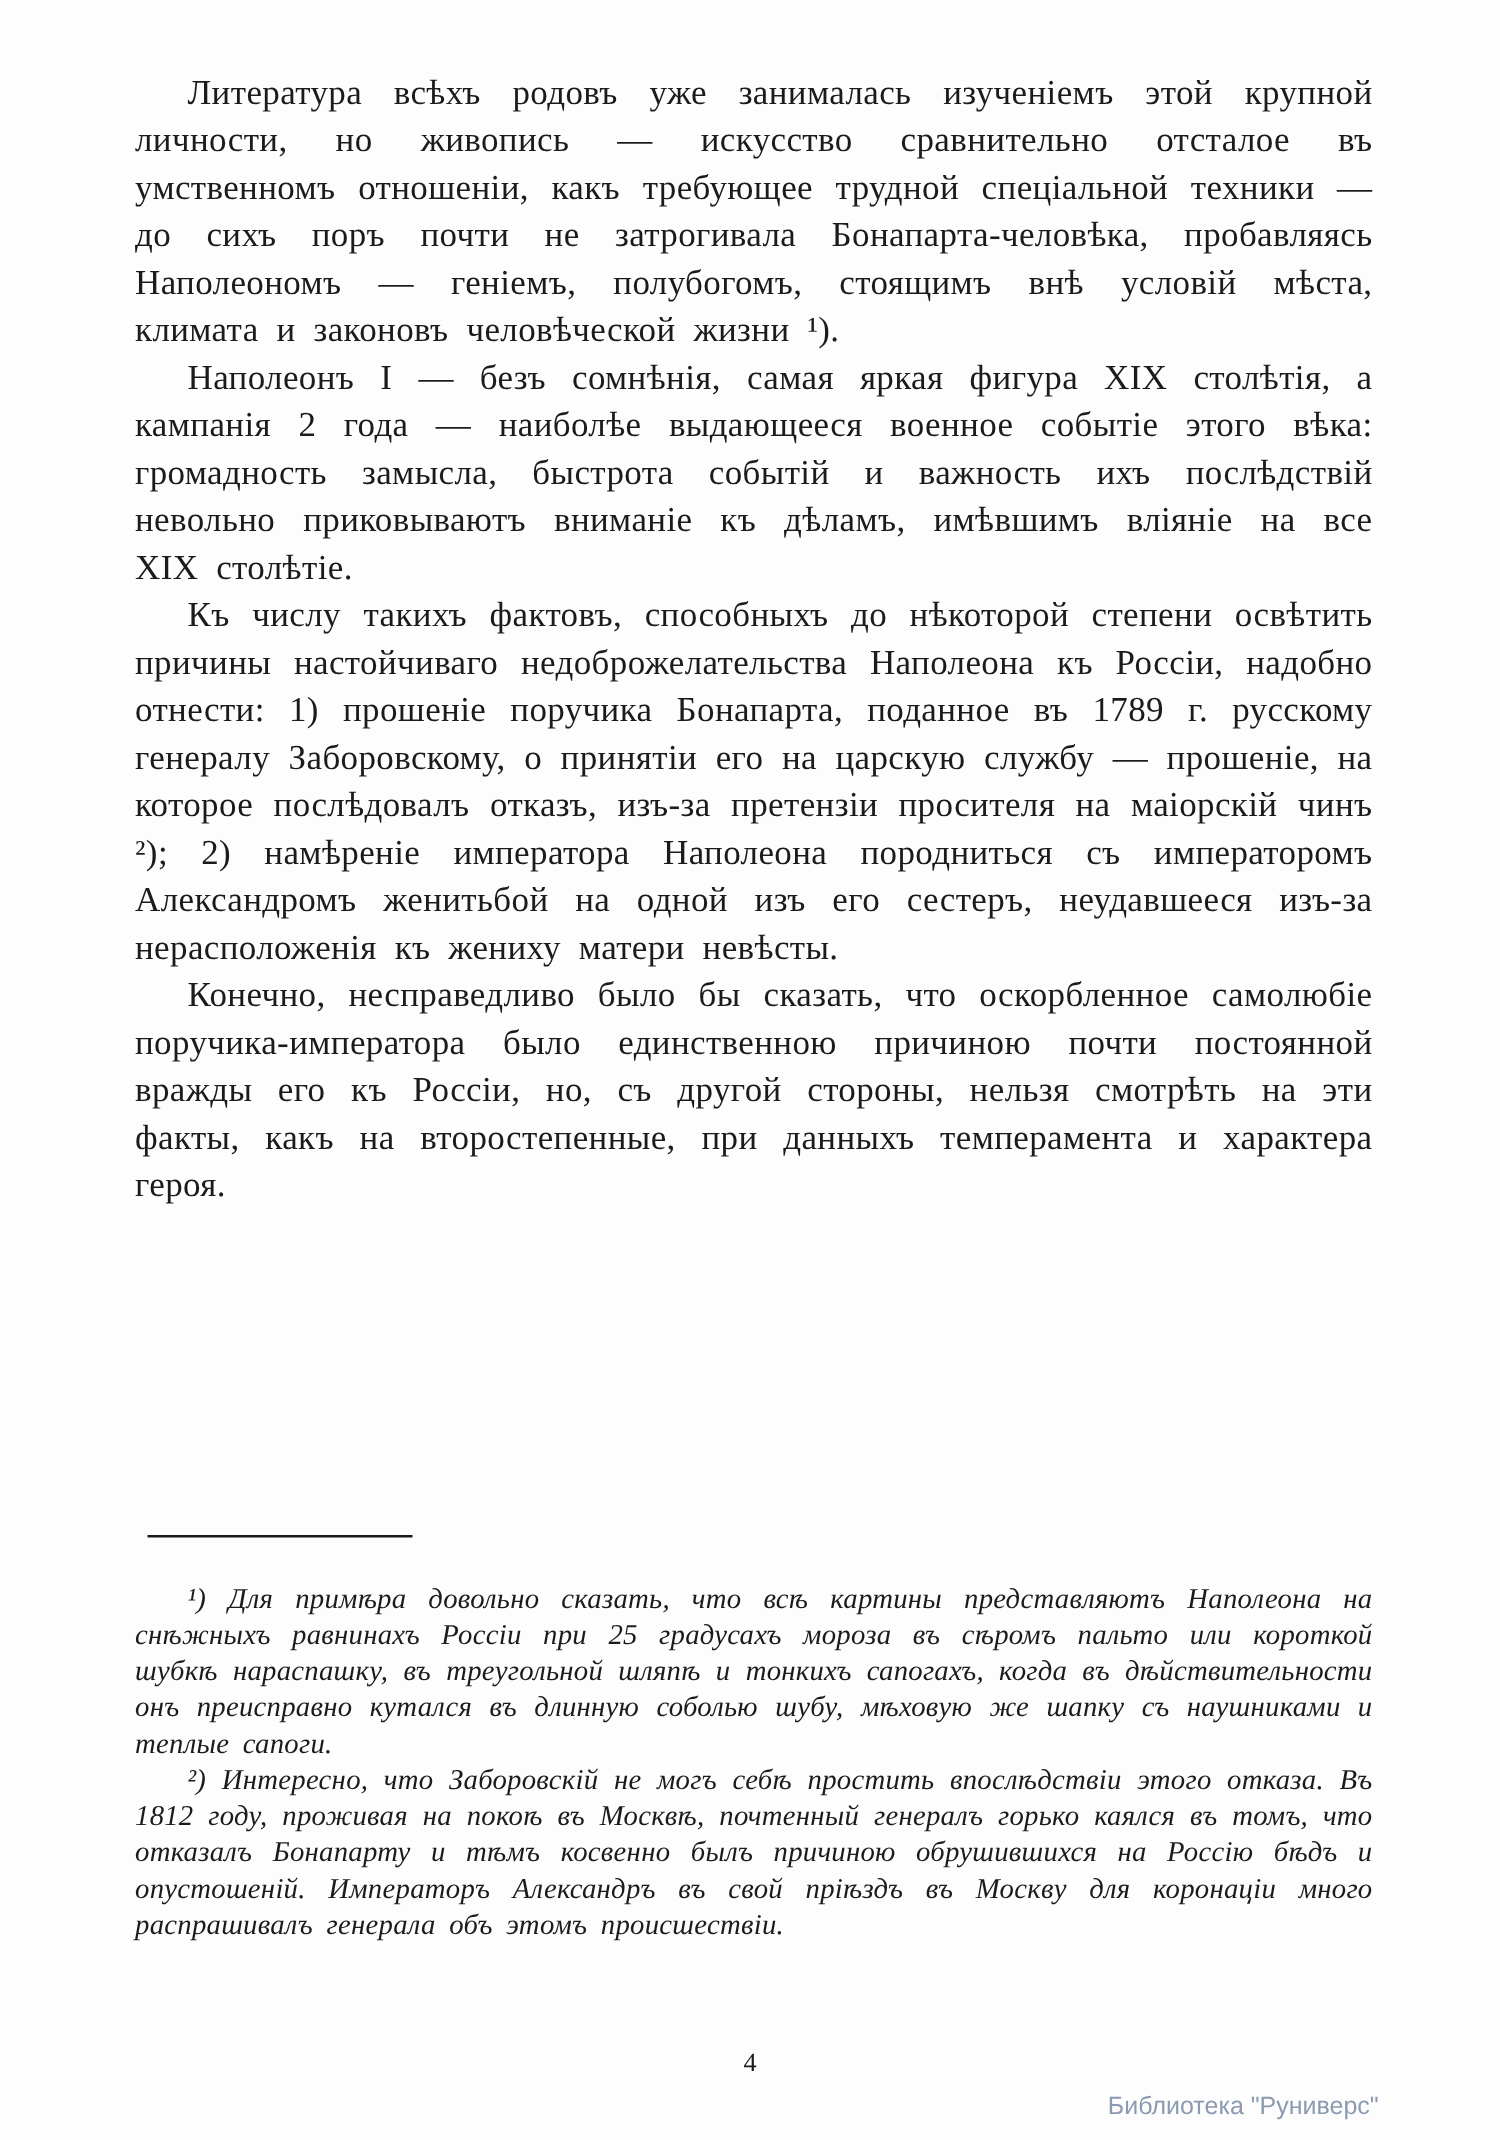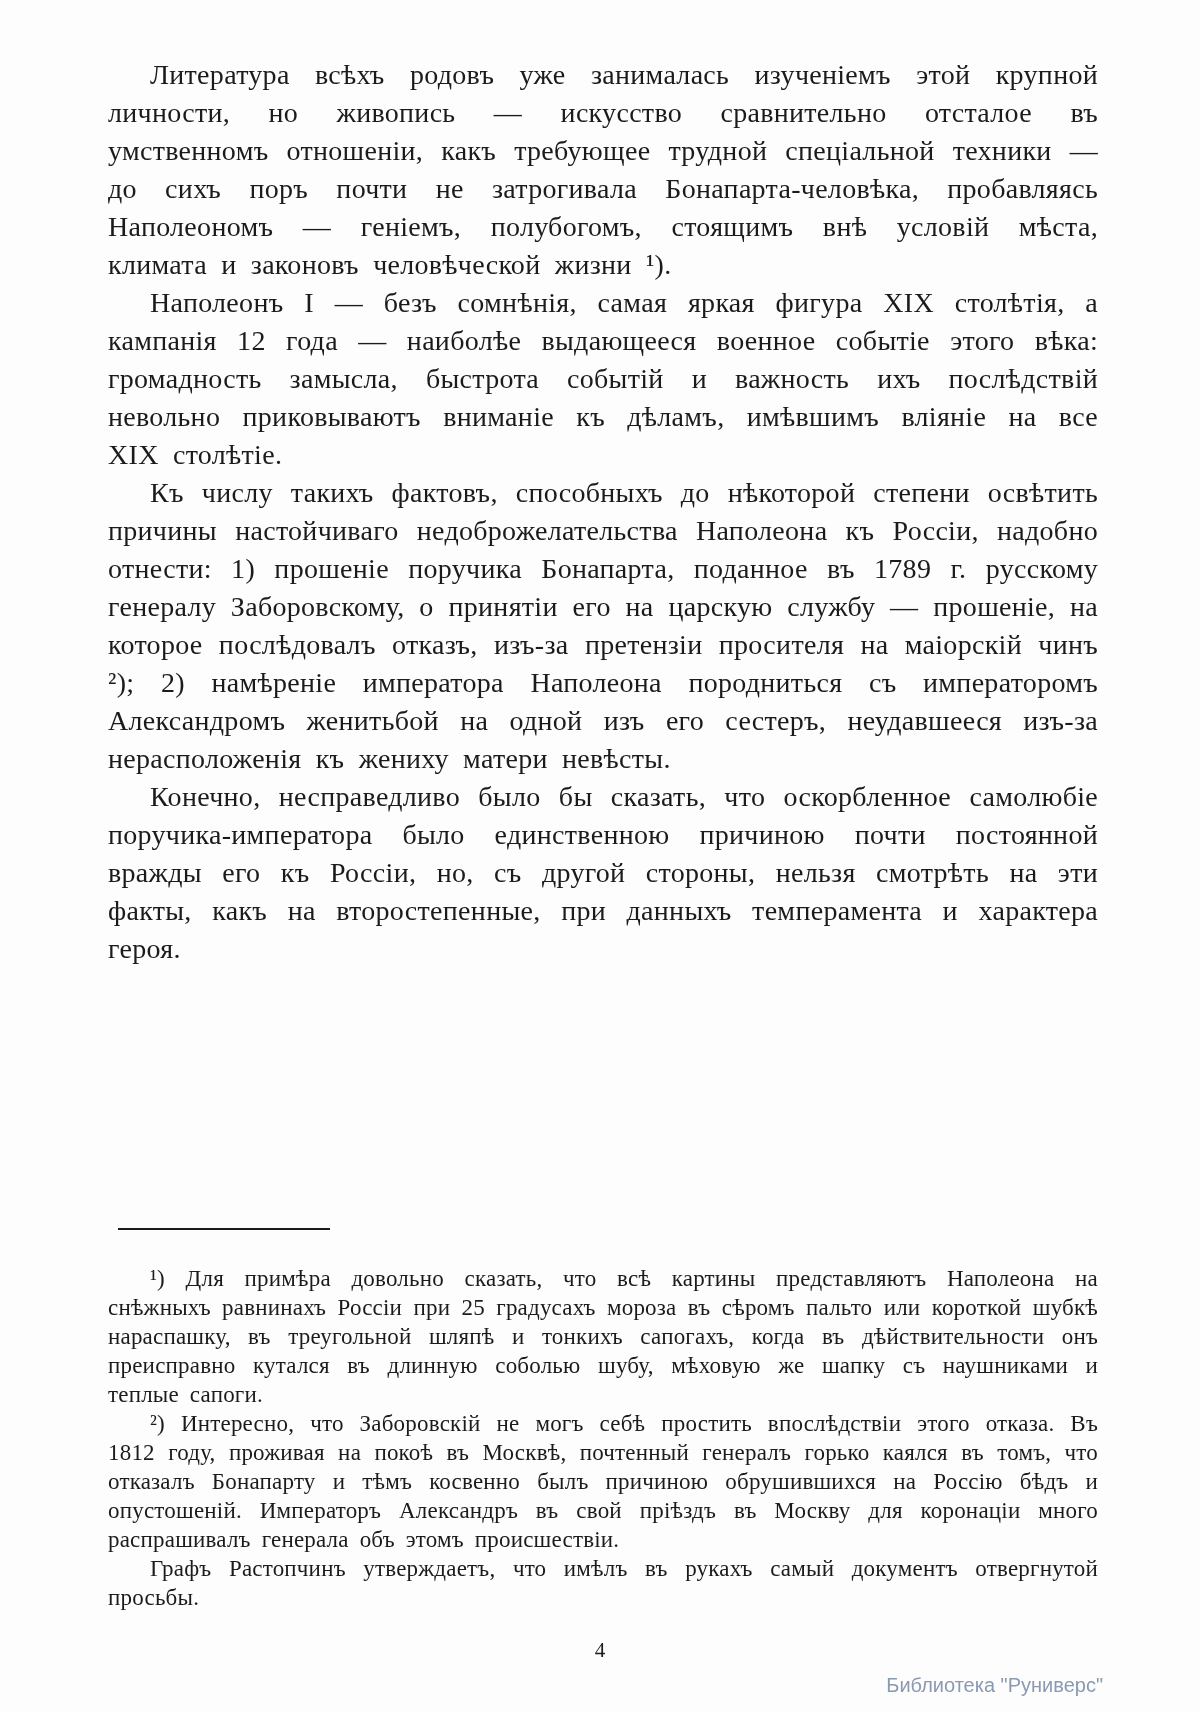--- a/index.html
+++ b/index.html
@@ -47,20 +47,21 @@
     width: 990px;
     font-size: 23px;
     line-height: 29px;
     text-align: justify;
     word-spacing: 5px;
     letter-spacing: 0.2px;
   }
   .footnotes p {
     margin: 0;
     text-indent: 42px;
+    font-style: italic;
   }
   .page-number {
     position: absolute;
     left: 0;
     top: 1626px;
     width: 1200px;
     text-align: center;
     font-size: 21px;
     color: #1b1b1b;
   }
@@ -73,30 +74,29 @@
     color: #8b9ab0;
   }
 </style>
 </head>
 <body>
 
 <div class="page">
 
   <main class="text-block">
     <p class="para">Литература всѣхъ родовъ уже занималась изученіемъ этой крупной личности, но живопись — искусство сравнительно отсталое въ умственномъ отношеніи, какъ требующее трудной спеціальной техники — до сихъ поръ почти не затрогивала Бонапарта-человѣка, пробавляясь Наполеономъ — геніемъ, полубогомъ, стоящимъ внѣ условій мѣста, климата и законовъ человѣческой жизни ¹).</p>
-    <p class="para">Наполеонъ I — безъ сомнѣнія, самая яркая фигура XIX столѣтія, а кампанія 12 года — наиболѣе выдающееся военное событіе этого вѣка: громадность замысла, быстрота событій и важность ихъ послѣдствій невольно приковываютъ вниманіе къ дѣламъ, имѣвшимъ вліяніе на все XIX столѣтіе.</p>
+    <p class="para">Наполеонъ I — безъ сомнѣнія, самая яркая фигура XIX столѣтія, а кампанія 2 года — наиболѣе выдающееся военное событіе этого вѣка: громадность замысла, быстрота событій и важность ихъ послѣдствій невольно приковываютъ вниманіе къ дѣламъ, имѣвшимъ вліяніе на все XIX столѣтіе.</p>
     <p class="para">Къ числу такихъ фактовъ, способныхъ до нѣкоторой степени освѣтить причины настойчиваго недоброжелательства Наполеона къ Россіи, надобно отнести: 1) прошеніе поручика Бонапарта, поданное въ 1789 г. русскому генералу Заборовскому, о принятіи его на царскую службу — прошеніе, на которое послѣдовалъ отказъ, изъ-за претензіи просителя на маіорскій чинъ ²); 2) намѣреніе императора Наполеона породниться съ императоромъ Александромъ женитьбой на одной изъ его сестеръ, неудавшееся изъ-за нерасположенія къ жениху матери невѣсты.</p>
     <p class="para">Конечно, несправедливо было бы сказать, что оскорбленное самолюбіе поручика-императора было единственною причиною почти постоянной вражды его къ Россіи, но, съ другой стороны, нельзя смотрѣть на эти факты, какъ на второстепенные, при данныхъ темперамента и характера героя.</p>
   </main>
 
   <div class="fn-rule"></div>
 
   <section class="footnotes">
     <p class="fnote">¹) Для примѣра довольно сказать, что всѣ картины представляютъ Наполеона на снѣжныхъ равнинахъ Россіи при 25 градусахъ мороза въ сѣромъ пальто или короткой шубкѣ нараспашку, въ треугольной шляпѣ и тонкихъ сапогахъ, когда въ дѣйствительности онъ преисправно кутался въ длинную соболью шубу, мѣховую же шапку съ наушниками и теплые сапоги.</p>
     <p class="fnote">²) Интересно, что Заборовскій не могъ себѣ простить впослѣдствіи этого отказа. Въ 1812 году, проживая на покоѣ въ Москвѣ, почтенный генералъ горько каялся въ томъ, что отказалъ Бонапарту и тѣмъ косвенно былъ причиною обрушившихся на Россію бѣдъ и опустошеній. Императоръ Александръ въ свой пріѣздъ въ Москву для коронаціи много распрашивалъ генерала объ этомъ происшествіи.</p>
-    <p class="fnote">Графъ Растопчинъ утверждаетъ, что имѣлъ въ рукахъ самый документъ отвергнутой просьбы.</p>
   </section>
 
   <div class="page-number">4</div>
 
   <div class="watermark">Библиотека "Руниверс"</div>
 
 </div>
 
 </body></html>

